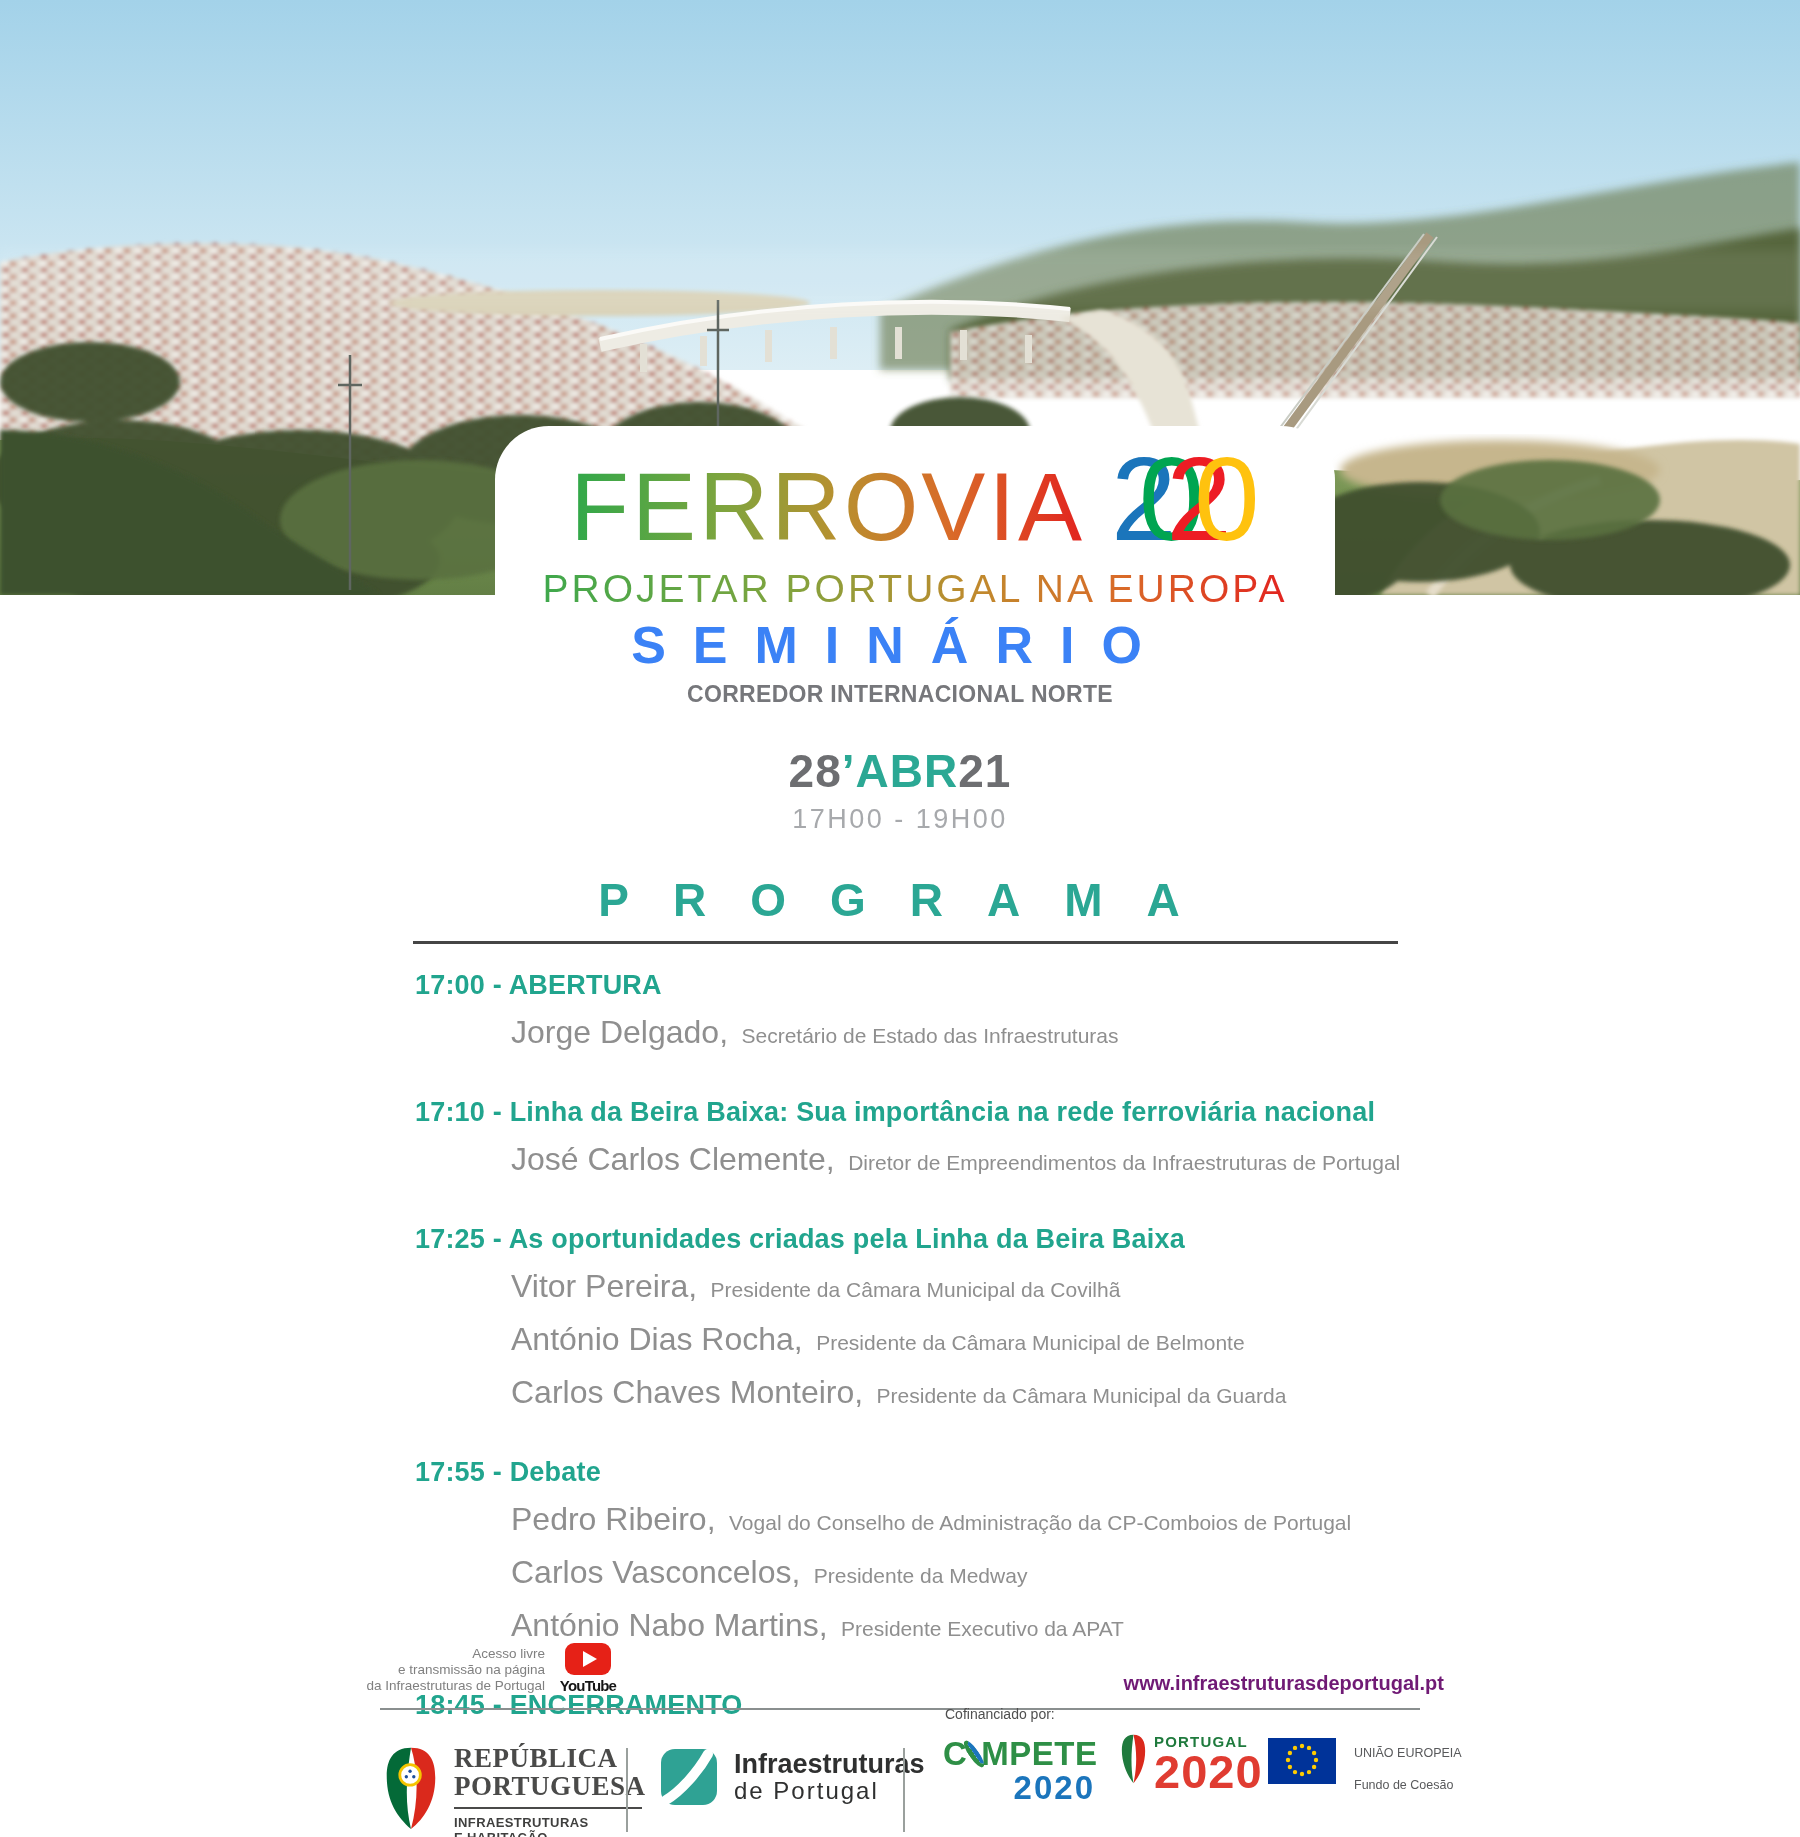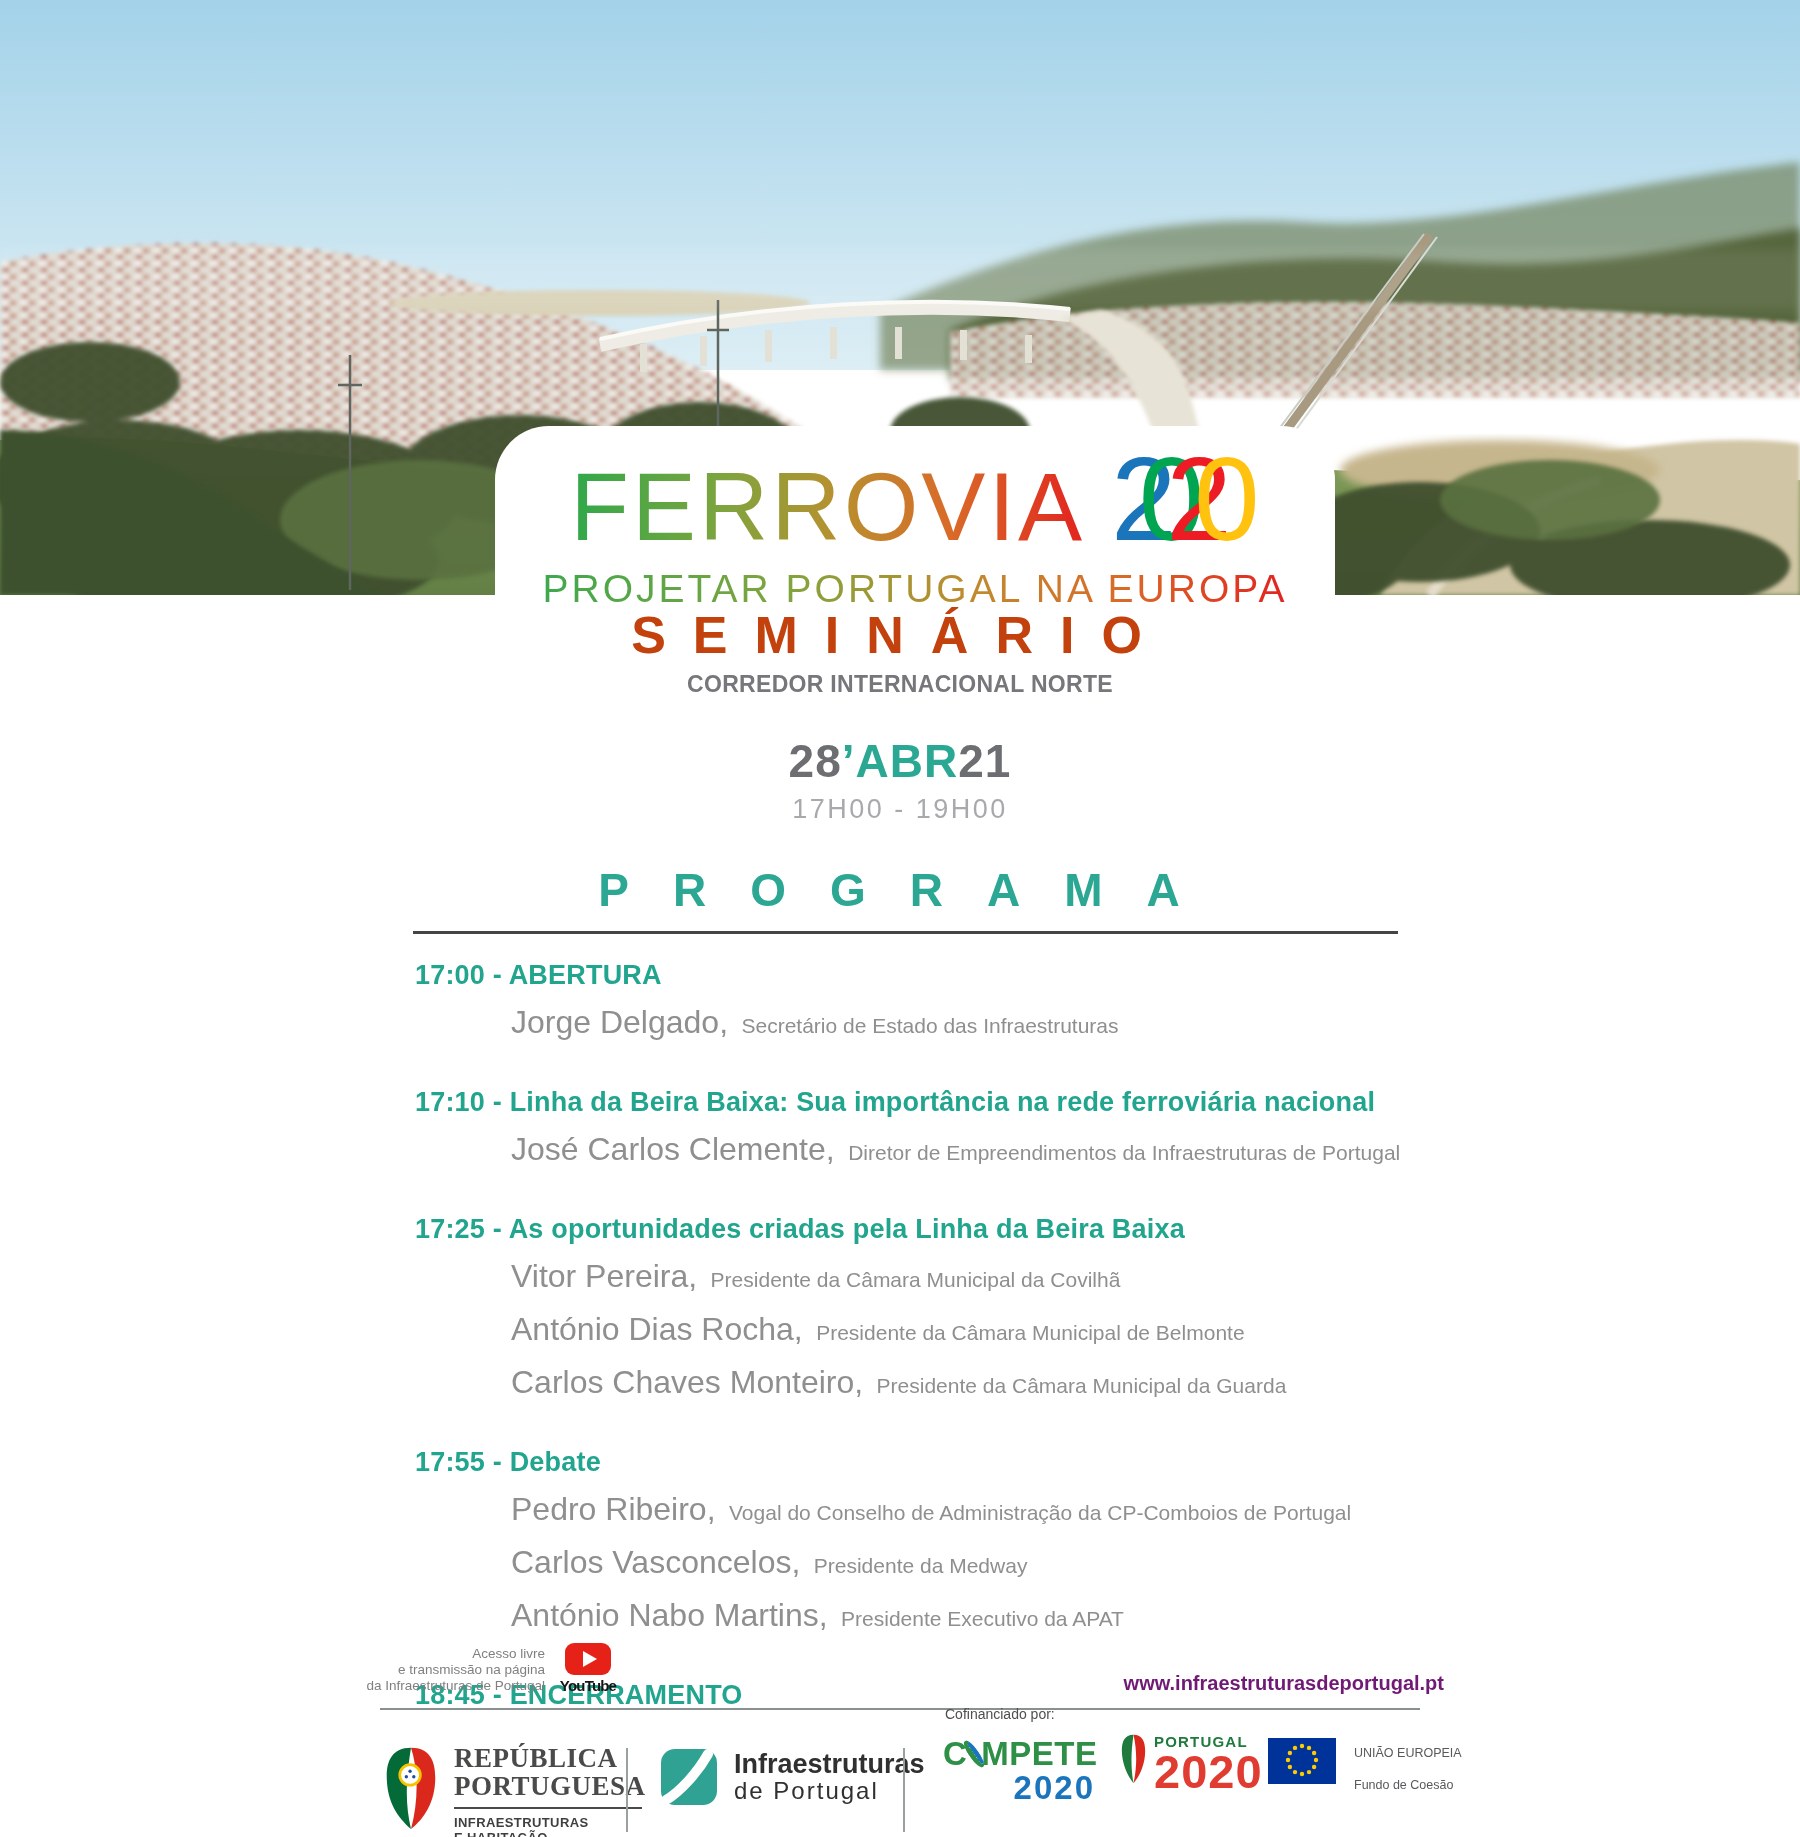--- a/index.html
+++ b/index.html
@@ -20,21 +20,21 @@
   .year span { font-size:118px; font-weight:400; line-height:0.9; }
   .year span + span { margin-left:-38px; }
   .d-blue  { color:#1b75bb; } .d-green { color:#00a551; }
   .d-red   { color:#ed1c24; } .d-yellow{ color:#ffc20e; }
   .logo-subtitle { margin-top:12px; font-size:39px; letter-spacing:3px; font-weight:400; display:inline-block;
               background:linear-gradient(90deg,#3fa84c 0%,#7fa43e 32%,#c08a2d 58%,#d96a28 78%,#e2231f 100%);
               -webkit-background-clip:text; background-clip:text; color:#c0392b; -webkit-text-fill-color:transparent; }
 
   
   .content { position:absolute; top:595px; left:0; width:1800px; text-align:center; }
-  .kicker { margin-top:10px; font-size:52px; font-weight:700; color:#c2410c; letter-spacing:27px; }
+  .kicker { margin-top:20px; font-size:52px; font-weight:700; color:#3b82f6; letter-spacing:27px; }
   .sem-title1 { margin-top:16px; font-size:28px; font-weight:700; color:#76777b; letter-spacing:0.5px; }
   .sem-title2 { margin-top:6px; font-size:23px; font-weight:700; color:#76777b; letter-spacing:0.3px; }
   .date-line { margin-top:36px; font-size:46px; font-weight:700; letter-spacing:1px; }
   .date-gray { color:#6d6e71; } .date-teal { color:#2ba894; }
   .time-line { margin-top:6px; font-size:27px; color:#a7a9ac; letter-spacing:2.5px; }
   .programa { margin-top:38px; font-size:46px; font-weight:700; color:#2ba794; letter-spacing:44px; text-indent:22px; }
   .programa-rule { margin:14px 0 0 413px; width:985px; border:none; border-top:3px solid #454545; }
 
   
   .program-list { margin:26px 0 0 415px; width:1060px; text-align:left; }

